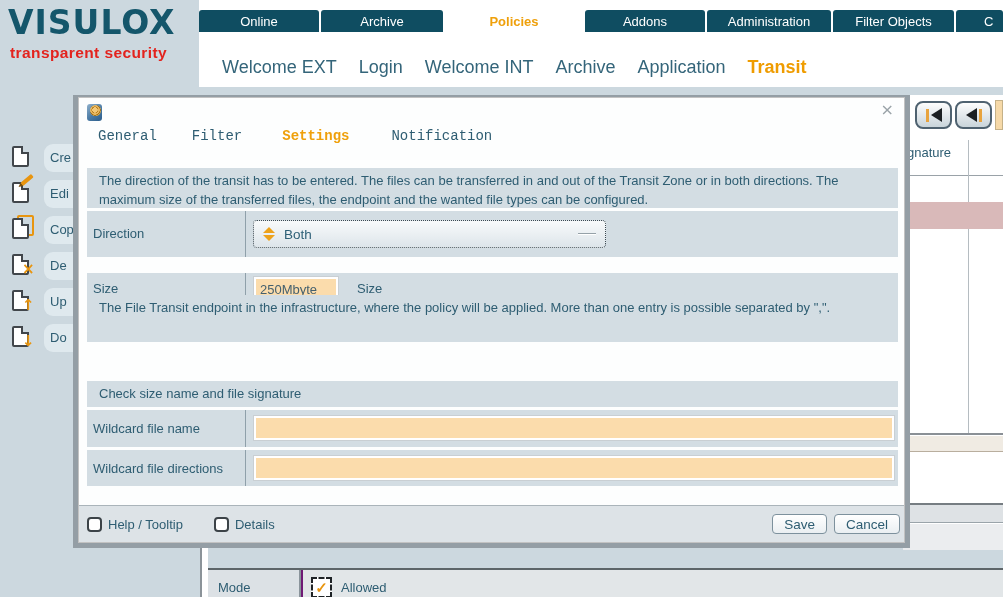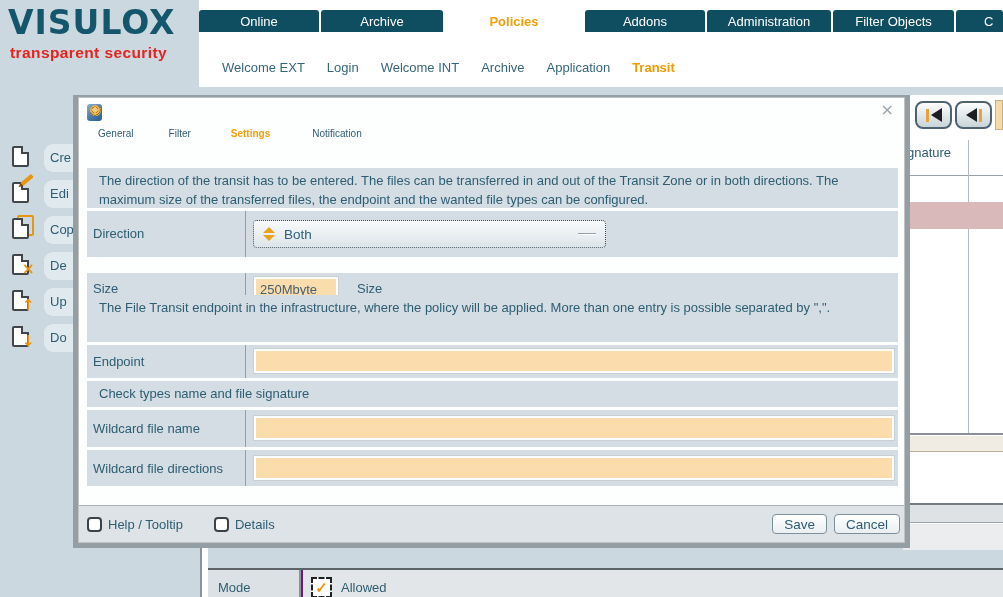--- a/index.html
+++ b/index.html
@@ -17,21 +17,21 @@
                font-weight:800; font-size:33px; letter-spacing:1px; color:#14566b; }
   .logo-tag  { position:absolute; left:10px; top:44px; font-weight:bold; font-size:15.5px;
                letter-spacing:.4px; color:#e3231e; }
   .header-right { position:absolute; left:199px; top:0; width:804px; height:87px; background:#ffffff; }
   .top-tab { position:absolute; top:10px; height:22px; background:#0f4d61; color:#fff;
              font-size:13px; display:flex; align-items:center; justify-content:center;
              border-radius:3px 3px 0 0; cursor:pointer; }
   .top-tab.sel { background:#ffffff; color:#efa00b; font-weight:bold; }
   .sub-nav { position:absolute; left:0; top:48px; width:804px; height:39px; background:#fff;
              display:flex; align-items:center; padding-left:23px; gap:22px; }
-  .sub-link { font-size:13px; color:#34657a; cursor:pointer;text-align:right; }
+  .sub-link { font-size:18px; color:#34657a; cursor:pointer;text-align:right; }
   .sub-link.sel { color:#ef9c00; font-weight:bold; }
 
   
   .side-item { position:absolute; left:0; width:110px; height:36px; }
   .side-pill { position:absolute; left:44px; top:4px; width:50px; height:28px;
                background:#dfe9ee; border-radius:9px; }
   .side-label { position:absolute; left:50px; top:10px; font-size:13px; color:#2e5d72; }
   .pg { position:absolute; left:12px; top:6px; width:17px; height:21px; background:#fff;
         border:2px solid #41464b; border-radius:2px; }
   .pg:after { content:""; position:absolute; right:-2px; top:-2px; width:6px; height:6px;
@@ -87,21 +87,21 @@
                  background:#949ea5; padding:2px 5px 5px 5px; z-index:10; }
   .modal { position:relative; width:827px; height:446px; background:#fdfefe; border:1px solid #c2c2c2; }
   .dlg-icon { position:absolute; left:8px; top:6px; width:15px; height:17px; border-radius:3px;
               background:linear-gradient(140deg,#8fb0cc 0%,#4a7aa4 55%,#2b5d8c 100%); }
   .dlg-icon:after { content:""; position:absolute; left:3px; top:1px; width:11px; height:11px;
                     border-radius:50%;
                     background:radial-gradient(circle at 45% 45%, #f3c878 0 30%, #b97f1e 32% 40%, #e9b85f 42% 55%, #a96f14 57% 65%, #dca940 67% 100%); }
   .dlg-close { position:absolute; right:10px; top:4px; font-size:16px; color:#9aa3a8; cursor:pointer;
                line-height:16px; font-family:"DejaVu Sans",sans-serif; }
   .dlg-tabs { position:absolute; left:19px; top:30px; display:flex; }
-  .dlg-tab { font-size:10px; color:#2e5d72; cursor:pointer; }
+  .dlg-tab { font-size:14px; color:#2e5d72; cursor:pointer;font-family:Liberation Mono, monospace; }
   .dlg-tab.sel { color:#efa00b; font-weight:bold; }
   .band { position:absolute; left:8px; width:811px; background:#d3dde3; }
   .band .vdiv { position:absolute; left:158px; top:0; bottom:0; width:1px; background:#8fa0aa; }
   .band .flabel { position:absolute; left:6px; font-size:13px; color:#2e5d72; }
   .desc { padding:4px 12px; font-size:13px; line-height:1.45; color:#2e5d72; }
   .combo { position:absolute; left:166px; top:9px; width:353px; height:28px;
            border:1px dotted #3c4a52; border-radius:4px;
            background:linear-gradient(#f8fafb,#dde5ea); display:flex; align-items:center;
            padding:0 9px; cursor:pointer; }
   .dia { display:flex; flex-direction:column; gap:2px; }
@@ -248,27 +248,22 @@
 
     <div class="band" style="top:175px;height:43px">
       <span class="vdiv"></span>
       <span class="flabel" style="top:8px">Size</span>
       <input class="tf" style="left: 166px; top: 3px; width: 86px;" value="250Mbyte">
       <span class="suffix">Size</span>
     </div>
 
     <div class="band desc" style="top:197px;height:47px">The File Transit endpoint in the infrastructure, where the policy will be applied. More than one entry is possible separated by ",".</div>
 
-    <div class="band" style="top:247px;height:33px">
-      <span class="vdiv"></span>
-      <span class="flabel" style="top:9px">Endpoint</span>
-      <input class="tf" style="left: 166px; top: 3px; width: 642px;" value="">
-    </div>
-
-    <div class="band desc" style="top:283px;height:26px">Check types name and file signature</div>
+
+    <div class="band desc" style="top:283px;height:26px">Check size name and file signature</div>
 
     <div class="band" style="top:312px;height:37px">
       <span class="vdiv"></span>
       <span class="flabel" style="top:11px">Wildcard file name</span>
       <input class="tf" style="left: 166px; top: 5px; width: 642px;" value="">
     </div>
 
     <div class="band" style="top:352px;height:36px">
       <span class="vdiv"></span>
       <span class="flabel" style="top:11px">Wildcard file directions</span>

